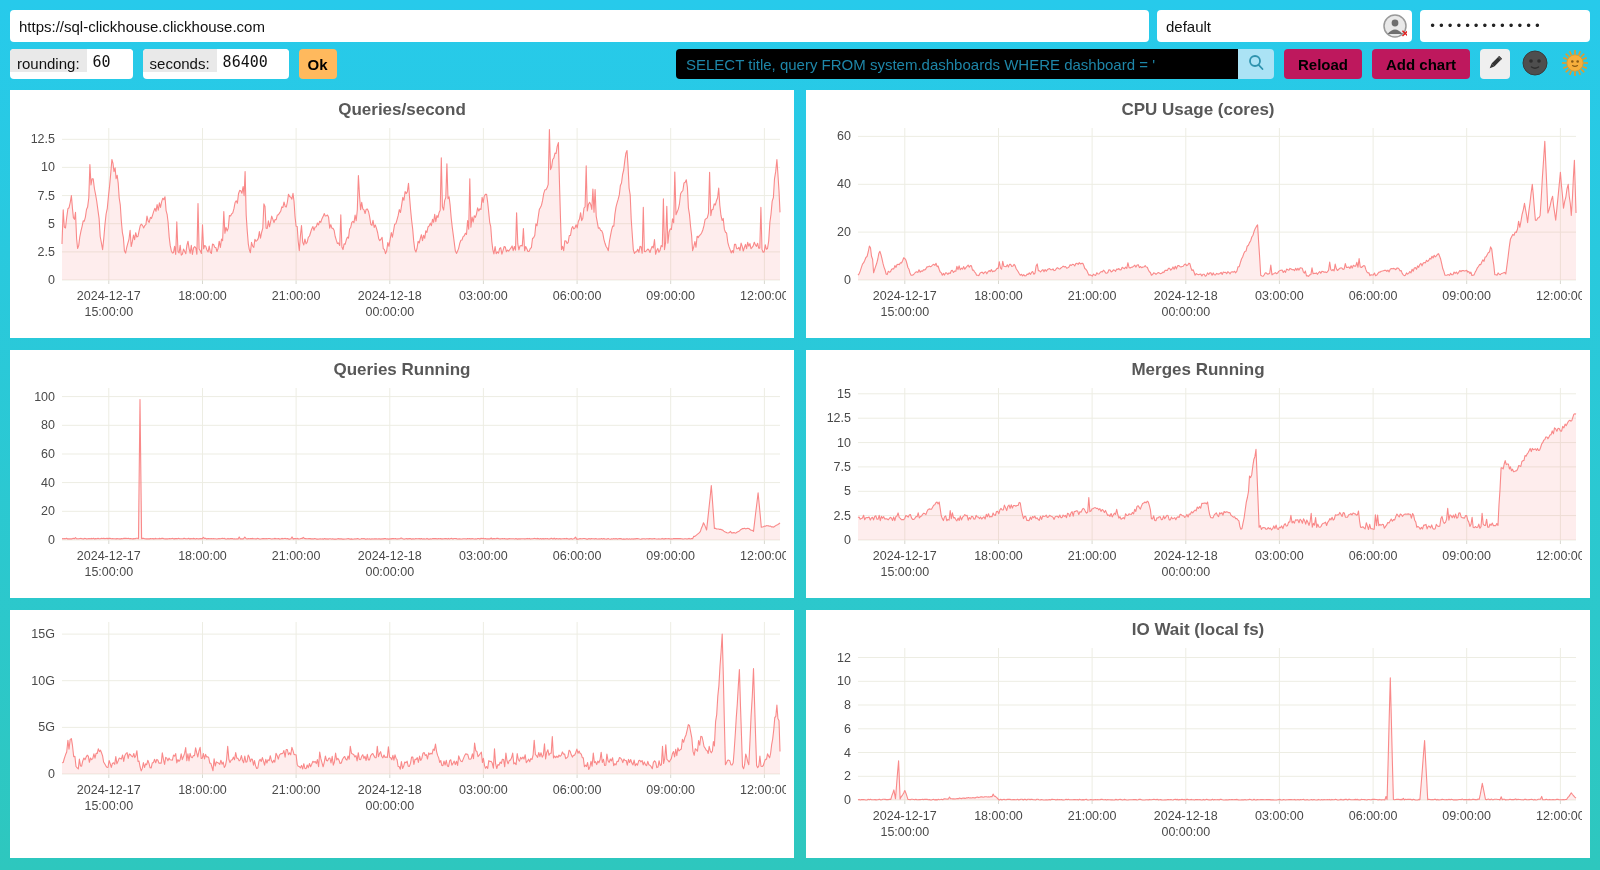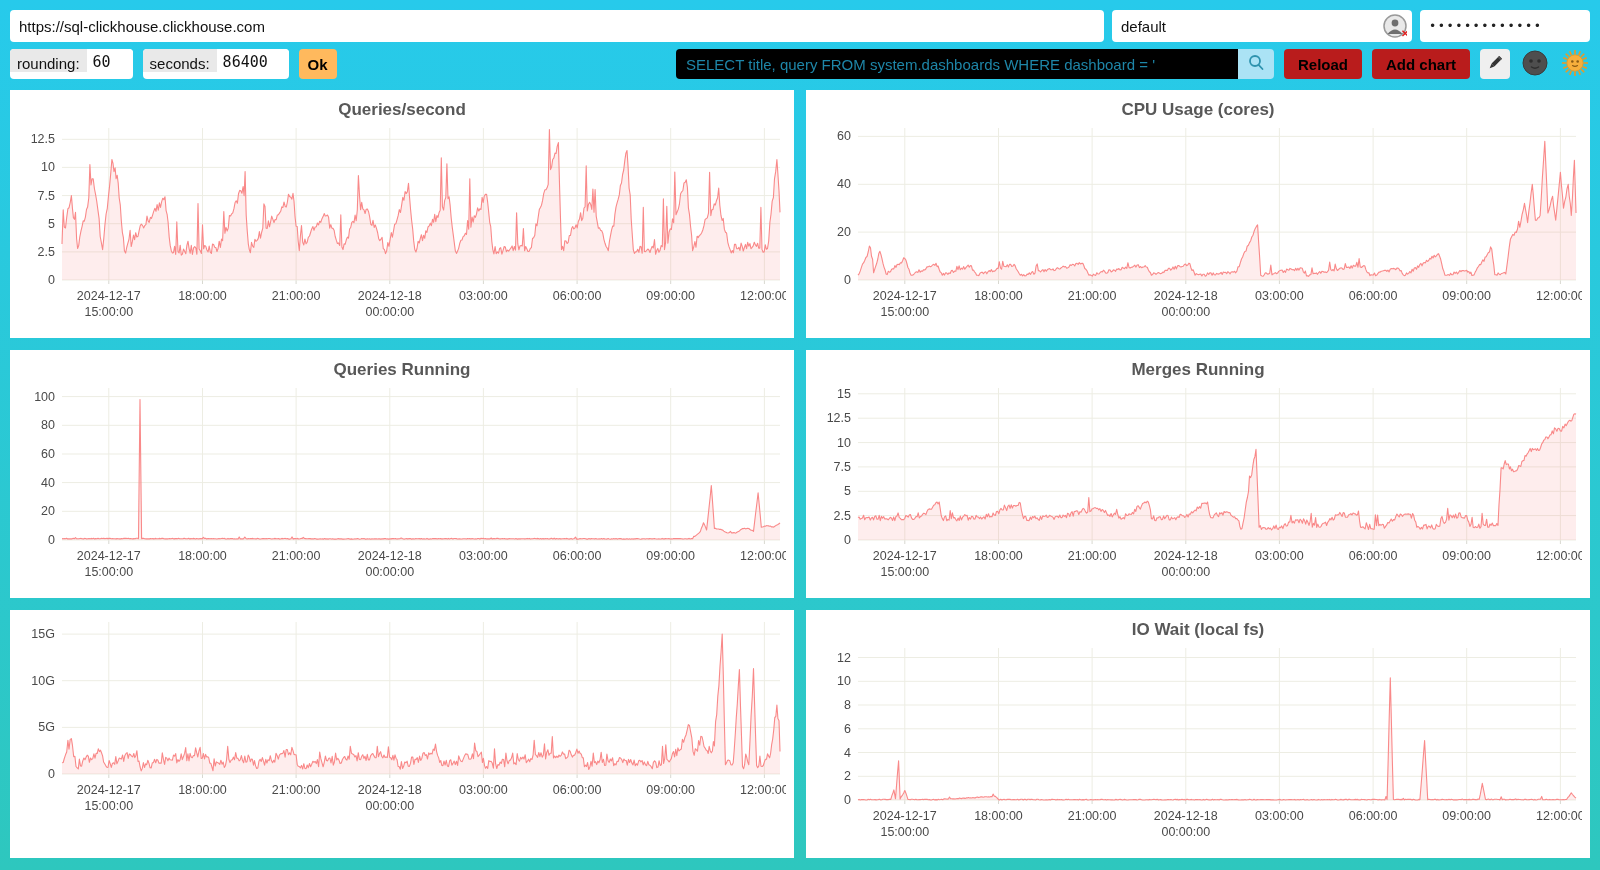--- a/index.html
+++ b/index.html
@@ -15,21 +15,21 @@
   .row1 { gap:8px; margin-bottom:6px; }
   .row2 { gap:10px; margin-bottom:10px; height:32px; }
 
   input { border:none; outline:none; }
   .text-input {
     height:32px; border-radius:4px; padding:5px 9px;
     font-size:15px; background:#fff; color:#111;
     font-family:"Liberation Sans",sans-serif;
   }
   .url-input { flex:1; }
-  .user-wrap { position:relative; width:300px;border-radius:14px; }
+  .user-wrap { position:relative; width:255px;border-radius:14px; }
   .user-wrap input { width:100%; }
   .avatar-badge { position:absolute; right:5px; top:4px; width:24px; height:24px; }
   .pass-input {
     width:170px; font-family:"DejaVu Sans Mono",monospace;
     font-size:12px; letter-spacing:1.5px; color:#222;
   }
 
   .labeled { display:flex; background:#fff; border-radius:4px; overflow:hidden; height:30px; align-items:flex-start; }
   .labeled .lbl { background:#E9E9E9; padding:6px 7px 0 7px; font-size:15px; color:#111; }
   .labeled input {
@@ -46,21 +46,21 @@
   .query-input {
     width:562px; background:#000000; color:#1E86A8;
     border-radius:4px 0 0 4px; font-size:15px; padding:4px 10px;
     font-family:"Liberation Sans",sans-serif;
   }
   .search-btn {
     width:36px; background:#ABE3F5; border:none; cursor:pointer;
     border-radius:0 4px 4px 0; display:flex; align-items:center; justify-content:center;
   }
   .gray-btn {
-    background:#b91c1c; border:none; border-radius:4px; font-weight:bold;
+    background:#be185d; border:none; border-radius:4px; font-weight:bold;
     font-size:15px; padding:5px 14px; height:30px; color:#000;
     font-family:"Liberation Sans",sans-serif; cursor:pointer;
   }
   .icon-btn {
     width:30px; height:30px; background:#EFEFEF; border:none; border-radius:4px;
     display:flex; align-items:center; justify-content:center; cursor:pointer;
   }
   .emoji-btn {
     width:30px; height:30px; background:transparent; border:none; padding:0;
     display:flex; align-items:center; justify-content:center; cursor:pointer;

